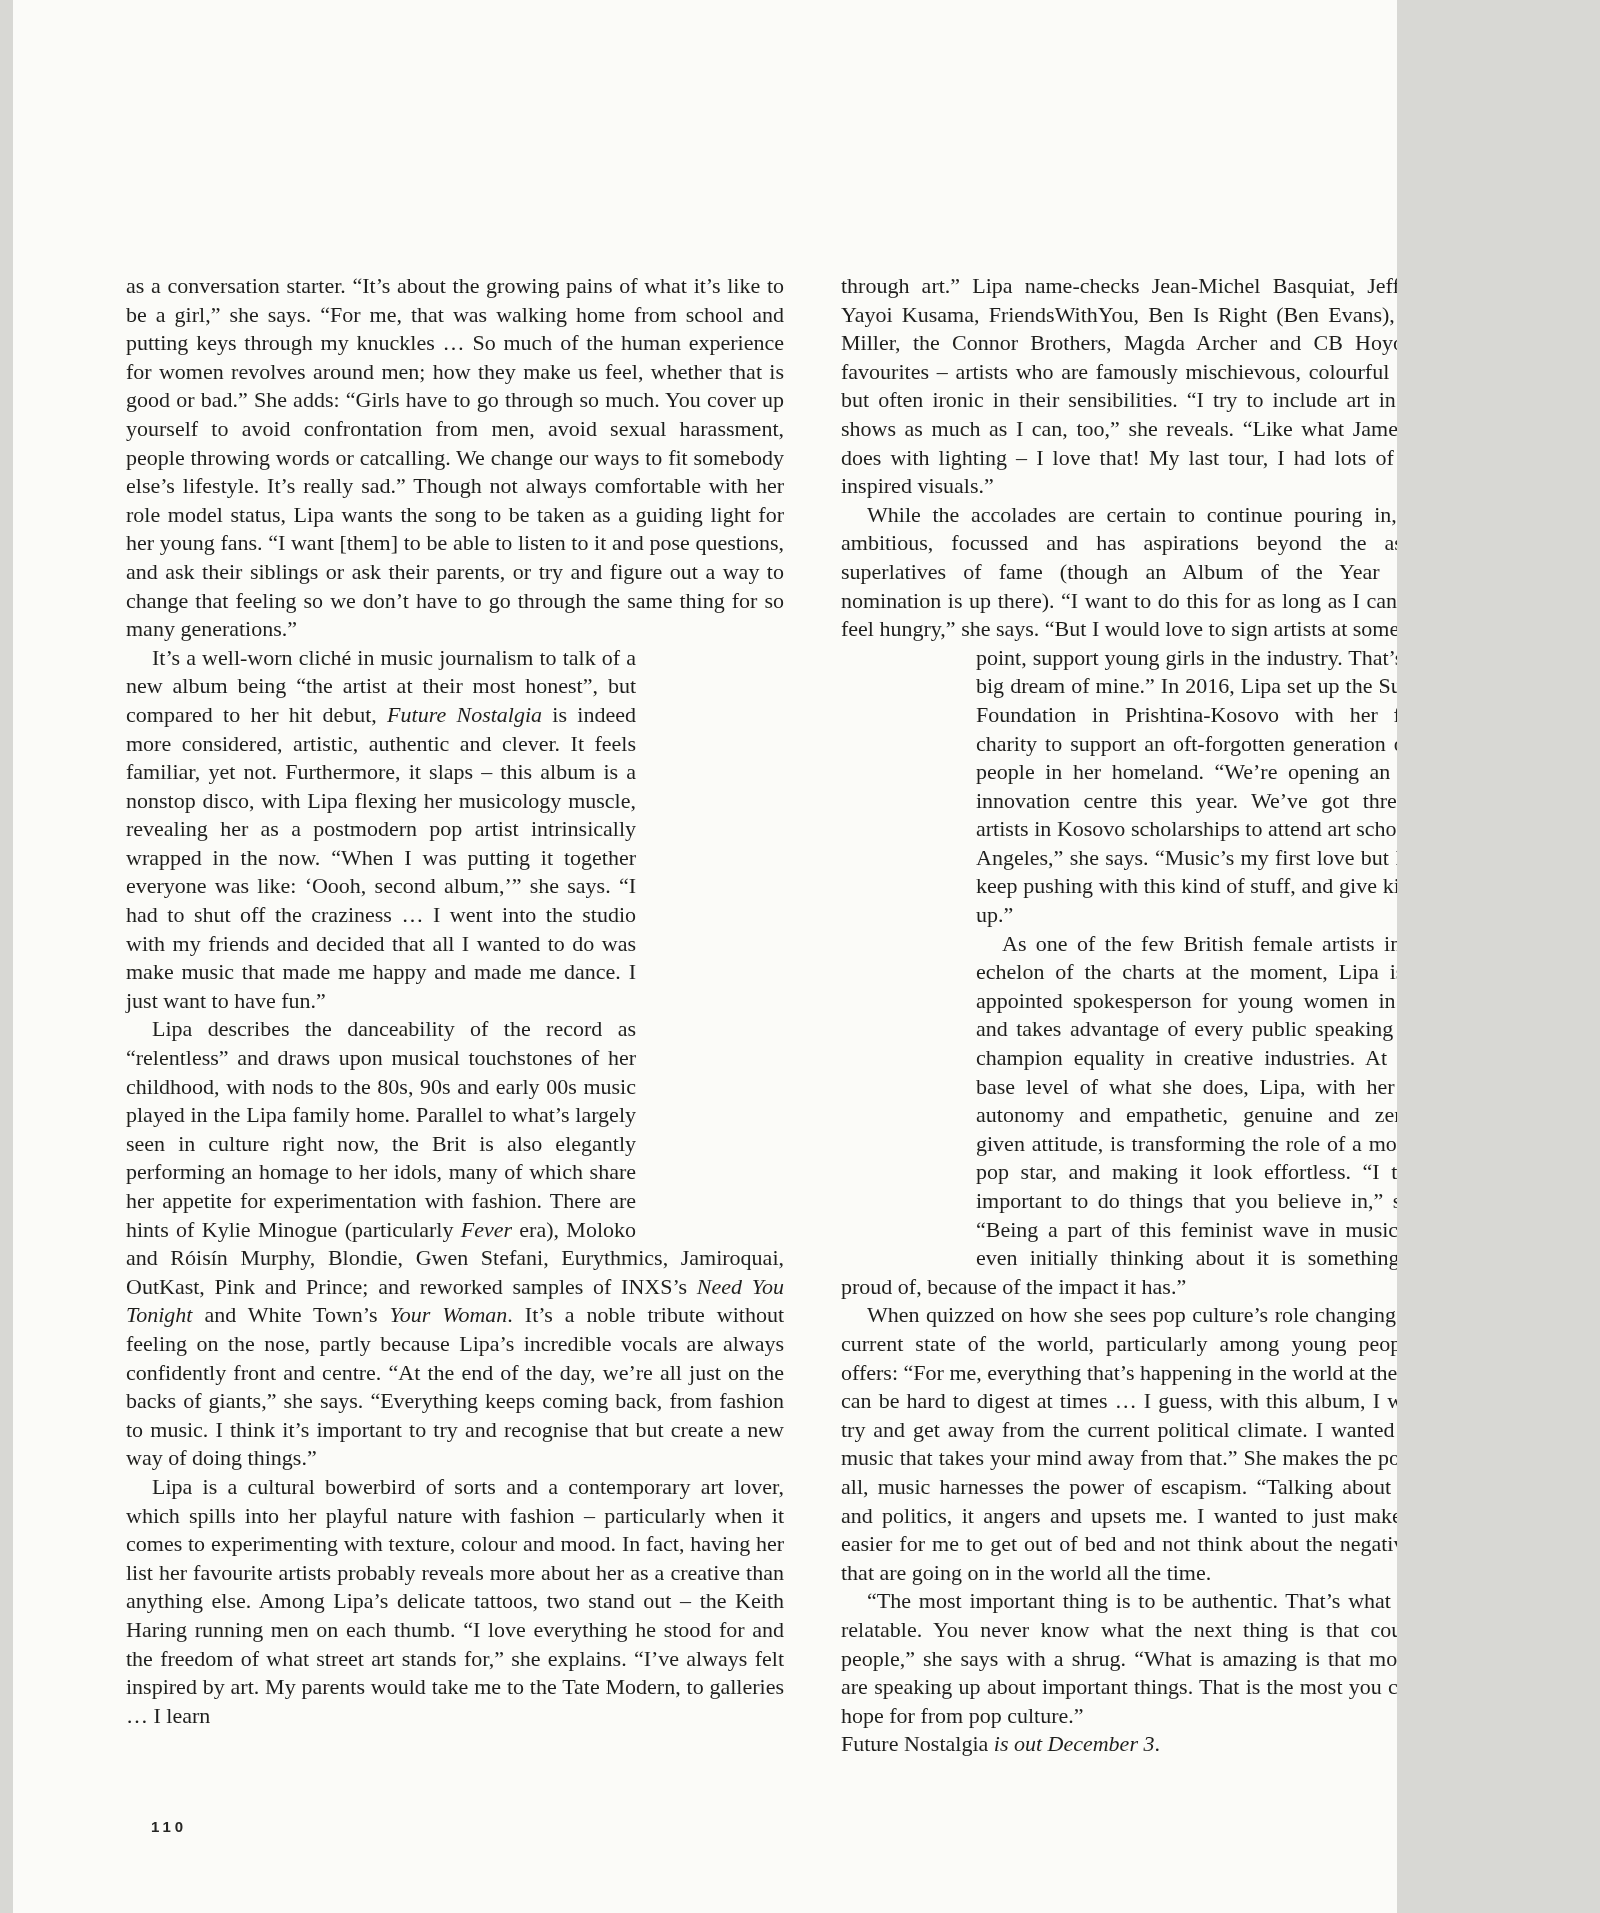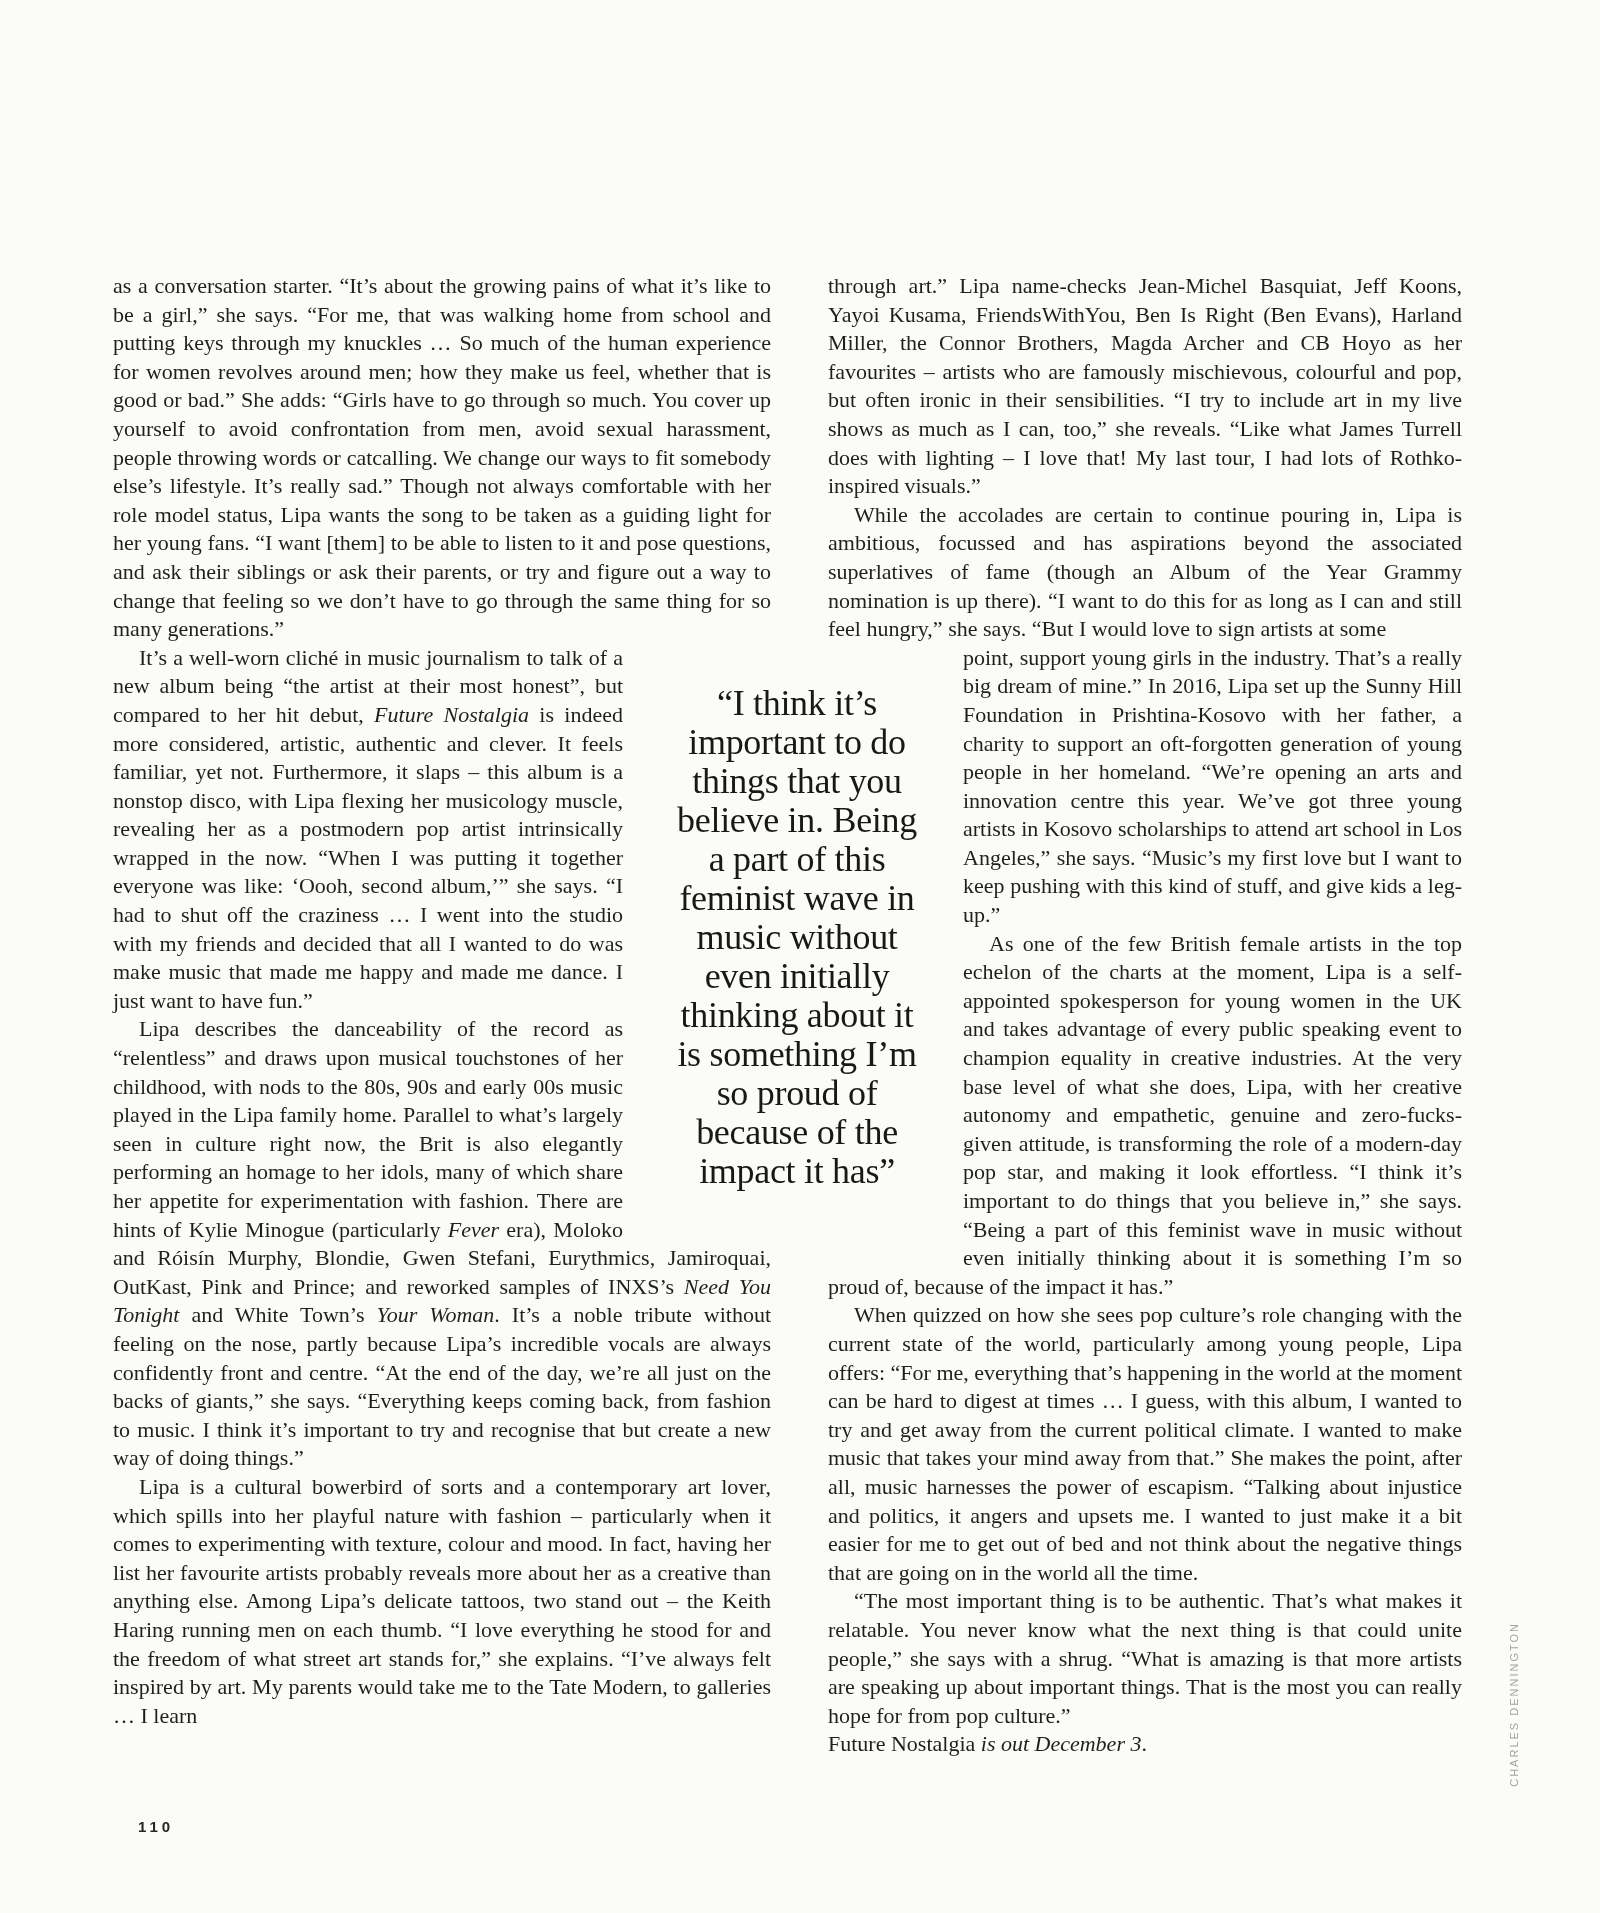--- a/index.html
+++ b/index.html
@@ -1,22 +1,23 @@
 <!DOCTYPE html>
 <html><head>
 <meta charset="utf-8">
 <style>
   html,body{margin:0;padding:0;background:#d8d8d4;}
   .page{
     position:relative;
-    width:1600px;height:1913px;
+    width:1384px;height:1913px;
     background:#fbfbf8;
     overflow:hidden;
     font-family:"Liberation Serif", serif;
     color:#1f1f1d;
+    margin-left:13px;
   }
   .col{
     position:absolute;
     top:272px;
     font-size:22px;
     line-height:28.6px;
     text-align:justify;
     color:#1f1f1d;
   }
   .col-left{left:113px;width:658px;}
@@ -73,31 +74,18 @@
   <div class="col col-right">
     <p class="para"><span>through art.” Lipa name-checks Jean-Michel Basquiat, Jeff Koons, Yayoi Kusama, FriendsWithYou, Ben Is Right (Ben Evans), Harland Miller, the Connor Brothers, Magda Archer and CB Hoyo as her favourites – artists who are famously mischievous, colourful and pop, but often ironic in their sensibilities. “I try to include art in my live shows as much as I can, too,” she reveals. “Like what James Turrell does with lighting – I love that! My last tour, I had lots of Rothko-inspired visuals.”</span></p>
     <p class="para indent"><span>While the accolades are certain to continue pouring in, Lipa is ambitious, focussed and has aspirations beyond the associated superlatives of fame (though an Album of the Year Grammy nomination is up there). “I want to do this for as long as I can and still feel hungry,” she says. “But I would love to sign artists at some</span></p>
     <p class="para"><span class="wrap-spacer-left"></span><span>point, support young girls in the industry. That’s a really big dream of mine.” In 2016, Lipa set up the Sunny Hill Foundation in Prishtina-Kosovo with her father, a charity to support an oft-forgotten generation of young people in her homeland. “We’re opening an arts and innovation centre this year. We’ve got three young artists in Kosovo scholarships to attend art school in Los Angeles,” she says. “Music’s my first love but I want to keep pushing with this kind of stuff, and give kids a leg-up.”</span></p>
     <p class="para indent"><span>As one of the few British female artists in the top echelon of the charts at the moment, Lipa is a self-appointed spokesperson for young women in the UK and takes advantage of every public speaking event to champion equality in creative industries. At the very base level of what she does, Lipa, with her creative autonomy and empathetic, genuine and zero-fucks-given attitude, is transforming the role of a modern-day pop star, and making it look effortless. “I think it’s important to do things that you believe in,” she says. “Being a part of this feminist wave in music without even initially thinking about it is something I’m so proud of, because of the impact it has.”</span></p>
     <p class="para indent"><span>When quizzed on how she sees pop culture’s role changing with the current state of the world, particularly among young people, Lipa offers: “For me, everything that’s happening in the world at the moment can be hard to digest at times … I guess, with this album, I wanted to try and get away from the current political climate. I wanted to make music that takes your mind away from that.” She makes the point, after all, music harnesses the power of escapism. “Talking about injustice and politics, it angers and upsets me. I wanted to just make it a bit easier for me to get out of bed and not think about the negative things that are going on in the world all the time.</span></p>
     <p class="para indent"><span>“The most important thing is to be authentic. That’s what makes it relatable. You never know what the next thing is that could unite people,” she says with a shrug. “What is amazing is that more artists are speaking up about important things. That is the most you can really hope for from pop culture.”</span></p>
     <p class="para"><span><span>Future Nostalgia </span><span class="italic">is out December 3</span><span>.</span></span></p>
   </div>
 
-  <div class="pull-quote">“I think it’s
-important to do
-things that you
-believe in. Being
-a part of this
-feminist wave in
-music without
-even initially
-thinking about it
-is something I’m
-so proud of
-because of the
-impact it has”</div>
 
   <div class="page-number">110</div>
 
   <div class="photo-credit">CHARLES DENNINGTON</div>
 
 </div>
 
 </body></html>

